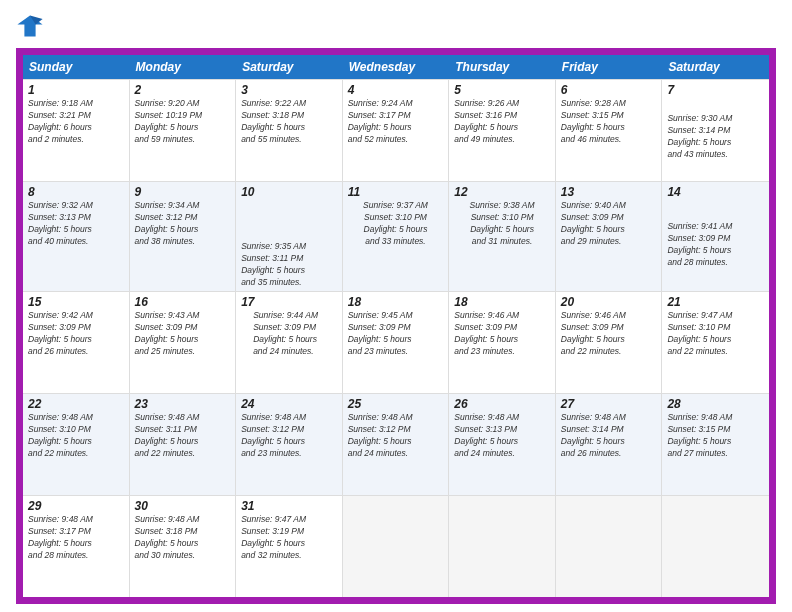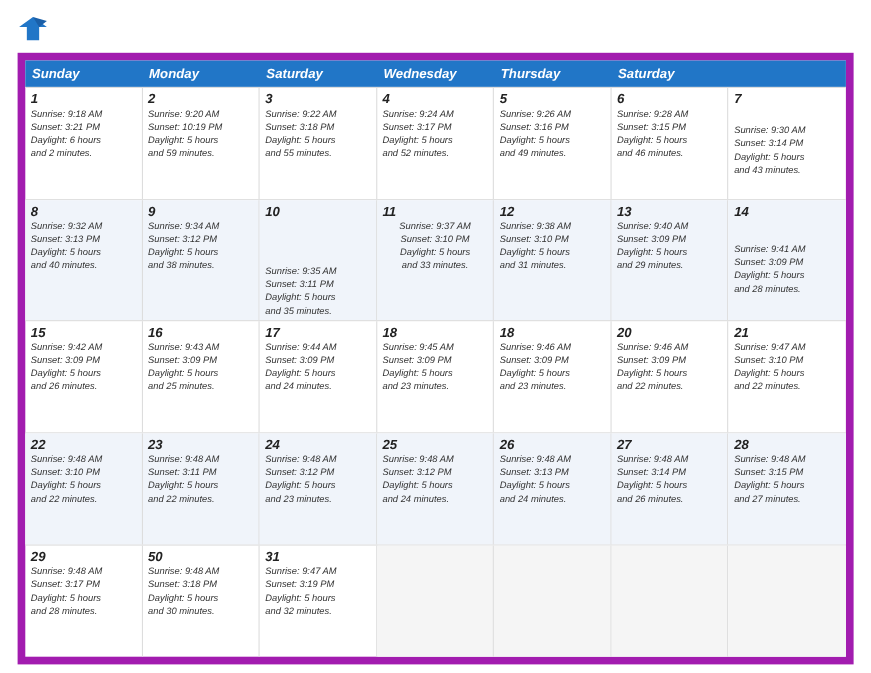--- a/index.html
+++ b/index.html
@@ -128,20 +128,21 @@
   </div>
 
   <div class="calendar">
     <div class="cal-header">
 
     <div class="cal-header-cell">Sunday</div>
         <div class="cal-header-cell">Monday</div>
         <div class="cal-header-cell">Saturday</div>
         <div class="cal-header-cell">Wednesday</div>
         <div class="cal-header-cell">Thursday</div>
+        <div class="cal-header-cell">Friday</div>
         <div class="cal-header-cell">Saturday</div>
       </div>
     <div class="cal-body">
 
     <div class="cal-row">
           <div class="cal-cell">
             <span class="day-num">1</span>
             <div class="day-info" style="white-space: pre-line;">Sunrise: 9:18 AM
 Sunset: 3:21 PM
 Daylight: 6 hours
@@ -214,21 +215,21 @@
           </div>
           <div class="cal-cell alt-row">
             <span class="day-num">11</span>
             <div class="day-info" style="white-space: pre-line; text-align: center;">Sunrise: 9:37 AM
 Sunset: 3:10 PM
 Daylight: 5 hours
 and 33 minutes.</div>
           </div>
           <div class="cal-cell alt-row">
             <span class="day-num">12</span>
-            <div class="day-info" style="white-space: pre-line;">Sunrise: 9:38 AM
+            <div class="day-info" style="white-space: pre-line; text-align: center;">Sunrise: 9:38 AM
 Sunset: 3:10 PM
 Daylight: 5 hours
 and 31 minutes.</div>
           </div>
           <div class="cal-cell alt-row">
             <span class="day-num">13</span>
             <div class="day-info" style="white-space: pre-line;">Sunrise: 9:40 AM
 Sunset: 3:09 PM
 Daylight: 5 hours
 and 29 minutes.</div>
@@ -251,21 +252,21 @@
           </div>
           <div class="cal-cell">
             <span class="day-num">16</span>
             <div class="day-info" style="white-space: pre-line;">Sunrise: 9:43 AM
 Sunset: 3:09 PM
 Daylight: 5 hours
 and 25 minutes.</div>
           </div>
           <div class="cal-cell">
             <span class="day-num">17</span>
-            <div class="day-info" style="white-space: pre-line;">Sunrise: 9:44 AM
+            <div class="day-info" style="white-space: pre-line; margin-left: 12px;">Sunrise: 9:44 AM
 Sunset: 3:09 PM
 Daylight: 5 hours
 and 24 minutes.</div>
           </div>
           <div class="cal-cell">
             <span class="day-num">18</span>
             <div class="day-info" style="white-space: pre-line;">Sunrise: 9:45 AM
 Sunset: 3:09 PM
 Daylight: 5 hours
 and 23 minutes.</div>
@@ -345,21 +346,21 @@
         </div>
         <div class="cal-row">
           <div class="cal-cell">
             <span class="day-num">29</span>
             <div class="day-info" style="white-space: pre-line;">Sunrise: 9:48 AM
 Sunset: 3:17 PM
 Daylight: 5 hours
 and 28 minutes.</div>
           </div>
           <div class="cal-cell">
-            <span class="day-num">50</span>
+            <span class="day-num">30</span>
             <div class="day-info" style="white-space: pre-line;">Sunrise: 9:48 AM
 Sunset: 3:18 PM
 Daylight: 5 hours
 and 30 minutes.</div>
           </div>
           <div class="cal-cell">
             <span class="day-num">31</span>
             <div class="day-info" style="white-space: pre-line;">Sunrise: 9:47 AM
 Sunset: 3:19 PM
 Daylight: 5 hours

